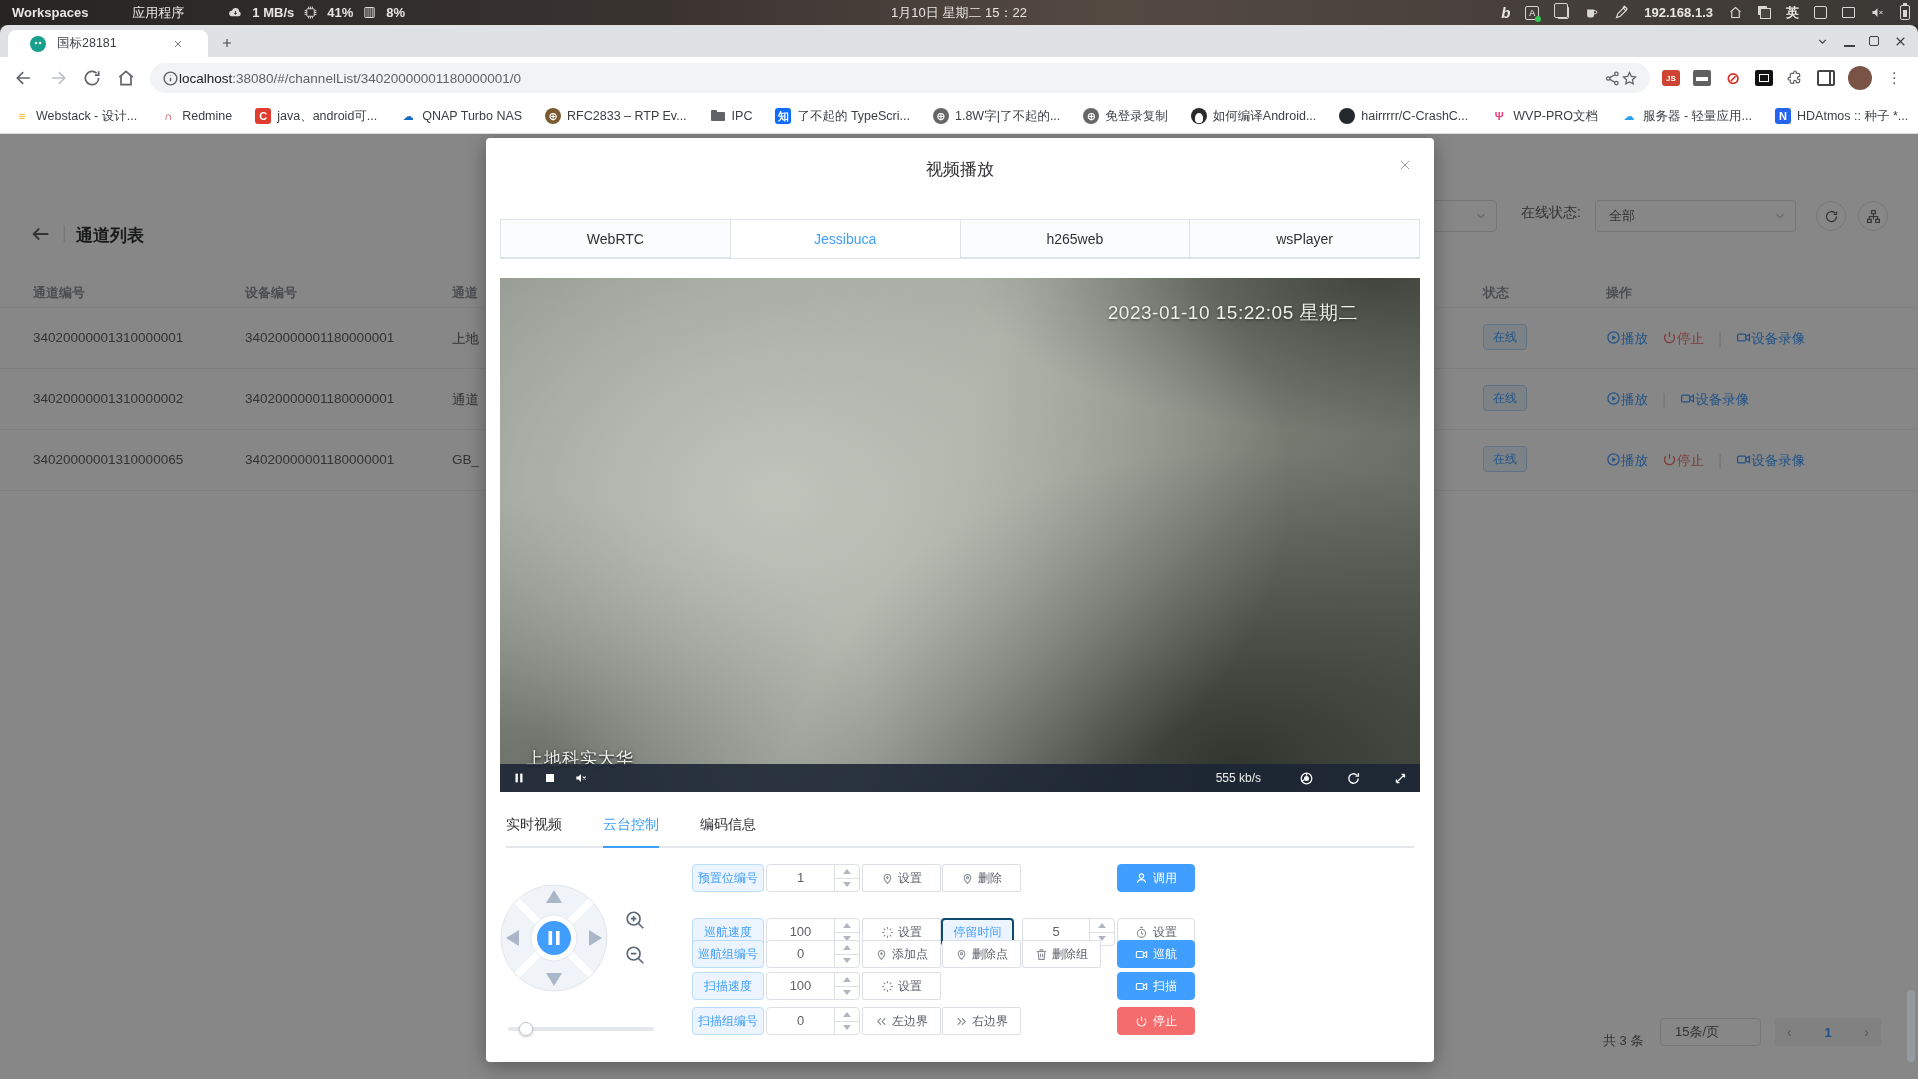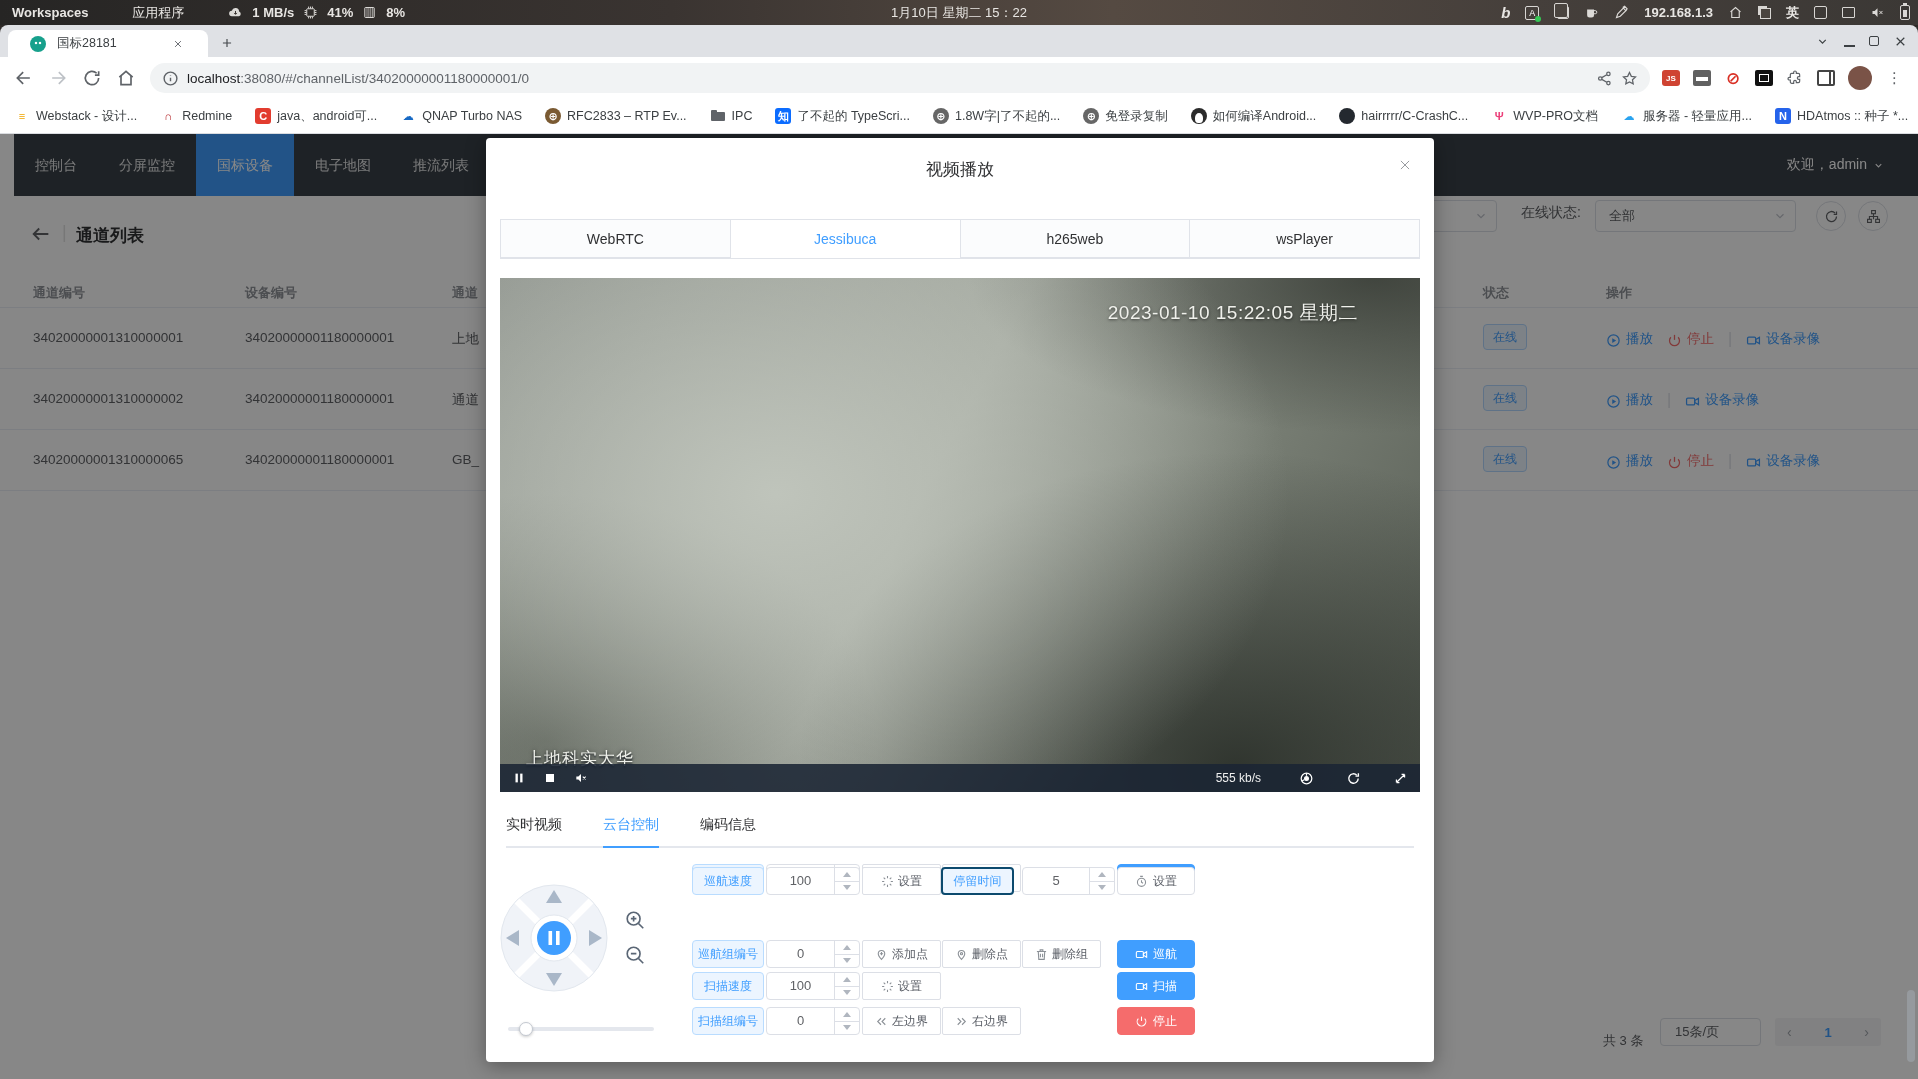--- a/index.html
+++ b/index.html
@@ -45,21 +45,21 @@
 .newtab{width:26px;height:26px;margin:0 0 1px 6px;color:#45494d;padding:6px;border-radius:50%}
 .winbtns{position:absolute;right:10px;top:0;height:32px;display:flex;align-items:center;gap:14px;color:#3c4043}
 .wb{width:15px;height:15px;padding:1px}
 .wmin{width:11px;height:2px;background:#3c4043;margin-top:9px}
 .wmax{width:10px;height:10px;border:1.5px solid #3c4043;border-radius:2px}
 
 .toolbar{position:absolute;left:0;top:57px;width:100%;height:42px;background:#fff;display:flex;align-items:center}
 .navic{width:20px;height:20px;color:#5f6368;margin-left:14px}
 .navic.dis{color:#bdc1c6}
 .omnibox{margin-left:14px;width:1500px;height:30px;background:#f1f3f4;border-radius:15px;
-  display:flex;align-items:center;padding:0 12px;gap:8px}
+  display:flex;align-items:center;padding:0 12px;gap:0}
 .omni-url{font-size:13.5px;color:#5f6368;white-space:nowrap;overflow:hidden;flex:1}
 .omni-url .host{color:#202124}
 .oic{width:17px;height:17px;color:#5f6368;flex:none}
 .exts{display:flex;align-items:center;gap:13px;margin-left:12px}
 .ext{width:18px;height:16px;display:flex;align-items:center;justify-content:center;font-size:10px}
 .ext-js{background:#cf4332;color:#fff;border-radius:3px;font-size:8px;font-weight:bold}
 .ext-print{background:#616161;border-radius:2px;position:relative}
 .ext-print::after{content:"";position:absolute;left:3px;top:7px;right:3px;height:4px;background:#fff}
 .ext-block{color:#d93025;font-size:17px;font-weight:bold}
 .ext-bsq{background:#111;border-radius:2px;position:relative}
@@ -106,21 +106,21 @@
 
 .thead{position:absolute;left:0;top:142px;width:100%;height:32px;border-bottom:1px solid #ebeef5}
 .thead span{position:absolute;top:8px;font-size:13px;color:#909399;font-weight:bold}
 .trow{position:absolute;left:0;width:100%;height:61px;border-bottom:1px solid #ebeef5}
 .trow span.cell{position:absolute;top:22px;font-size:13.5px;color:#606266;white-space:nowrap}
 .c1{left:33px}.c2{left:245px}.c3{left:452px;width:34px;overflow:hidden}
 .c4{left:1483px}.c5{left:1606px}
 .badge{position:absolute;left:1483px;top:16px;height:26px;padding:0 9px;line-height:24px;
   background:#ecf5ff;border:1px solid #b3d8ff;border-radius:4px;font-size:12px;color:#409eff}
 .acts{position:absolute;left:1606px;top:0;height:61px;display:flex;align-items:center;gap:14px}
-.alink{display:flex;align-items:flex-end;gap:5px;font-size:13.5px;white-space:nowrap}
+.alink{display:flex;align-items:flex-start;font-size:13.5px;white-space:nowrap}
 .alink .ic{width:15px;height:15px}
 .alink.blue{color:#409eff}.alink.red{color:#f56c6c}
 .adiv{color:#dcdfe6}
 
 .pagi{position:absolute;top:884px;height:28px;width:100%;font-size:13px;color:#606266}
 .pagi-total{position:absolute;left:1603px;top:14px}
 .psel{left:1660px;top:0;width:101px}
 .psel span{padding-left:14px}
 .pager{position:absolute;left:1775px;top:0;width:106px;height:28px;background:#f4f4f5;border-radius:3px;
   display:flex;align-items:center;justify-content:space-between;padding:0 12px}
@@ -167,21 +167,21 @@
 
 .padwrap{position:absolute;left:12px;top:744px;width:112px;height:112px}
 .zbtn{position:absolute;width:22px;height:22px;color:#5a6675}
 .zin{left:138px;top:771px}.zout{left:138px;top:806px}
 .slider{position:absolute;left:22px;top:889px;width:146px;height:4px;background:#e4e7ed;border-radius:2px}
 .shandle{position:absolute;left:11px;top:-5px;width:14px;height:14px;border-radius:50%;
   background:#fff;border:1px solid #c4c9d1;box-shadow:0 1px 3px rgba(0,0,0,.2)}
 
 
 .prow{position:absolute;left:206px;height:28px;width:728px}
-.r0{top:726px}.r1{top:729px}.r2{top:802px}.r3{top:834px}.r4{top:869px}
+.r0{top:726px}.r1{top:780px}.r2{top:802px}.r3{top:834px}.r4{top:869px}
 .chip{position:absolute;left:0;top:0;width:72px;height:28px;background:#ecf5ff;border:1px solid #b9dcff;
   border-radius:4px;color:#409eff;font-size:12px;display:flex;align-items:center;justify-content:center;white-space:nowrap}
 .ninput{position:absolute;left:74px;top:0;width:94px;height:28px;border:1px solid #dcdfe6;border-radius:4px;
   background:#fff;display:flex}
 .nval{flex:1;text-align:center;line-height:26px;font-size:13px;color:#606266}
 .nspin{width:25px;border-left:1px solid #dcdfe6;display:flex;flex-direction:column}
 .nspin i{flex:1;display:flex;align-items:center;justify-content:center}
 .nspin i:first-child{border-bottom:1px solid #dcdfe6}
 .tri-up{width:0;height:0;border-left:4px solid transparent;border-right:4px solid transparent;border-bottom:5px solid #b0b6bf}
 .tri-dn{width:0;height:0;border-left:4px solid transparent;border-right:4px solid transparent;border-top:5px solid #b0b6bf}
@@ -417,27 +417,20 @@
         <span class="bml">服务器 - 轻量应用...</span>
       </div>
       <div class="bm">
         <span class="bmi" style="background: rgb(37, 99, 235); color: rgb(255, 255, 255);">N</span>
         <span class="bml">HDAtmos :: 种子 *...</span>
       </div>
   </div>
 
   <div class="page">
 
-    <div class="appnav" id="appnav">
-        <div class="nav-item">控制台</div>
-        <div class="nav-item">分屏监控</div>
-        <div class="nav-item active">国标设备</div>
-        <div class="nav-item">电子地图</div>
-        <div class="nav-item">推流列表</div>
-      </div>
     <div class="welcome">
       <span>欢迎，admin</span>
       <span class="ic" style="width:11px;height:11px">
           <svg viewBox="0 0 24 24" fill="none" stroke="currentColor" stroke-width="2.4">
             <path d="M6 9l6 6 6-6"></path>
           </svg>
         </span>
     </div>
 
     <div class="crumb">

